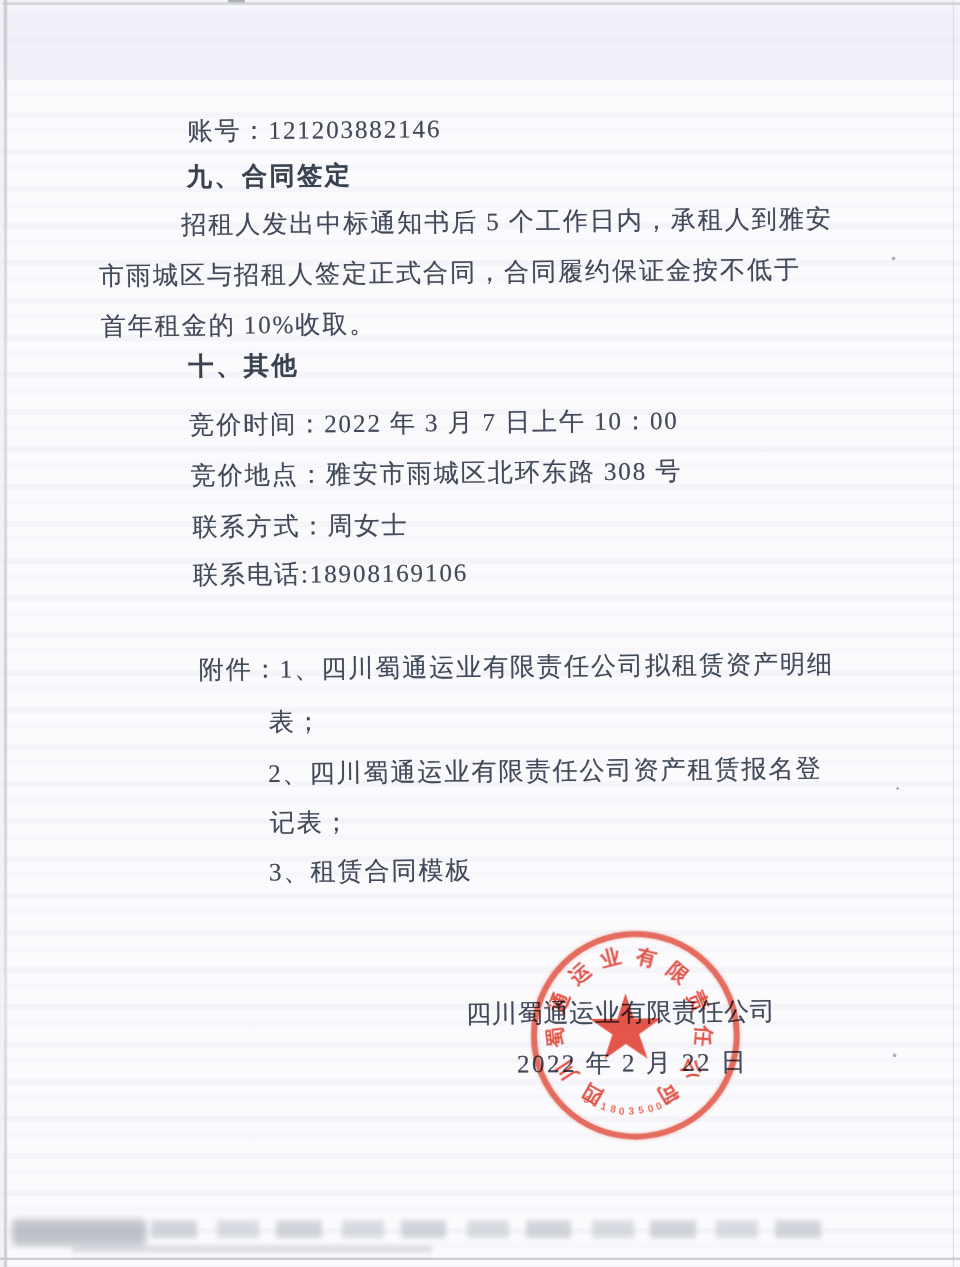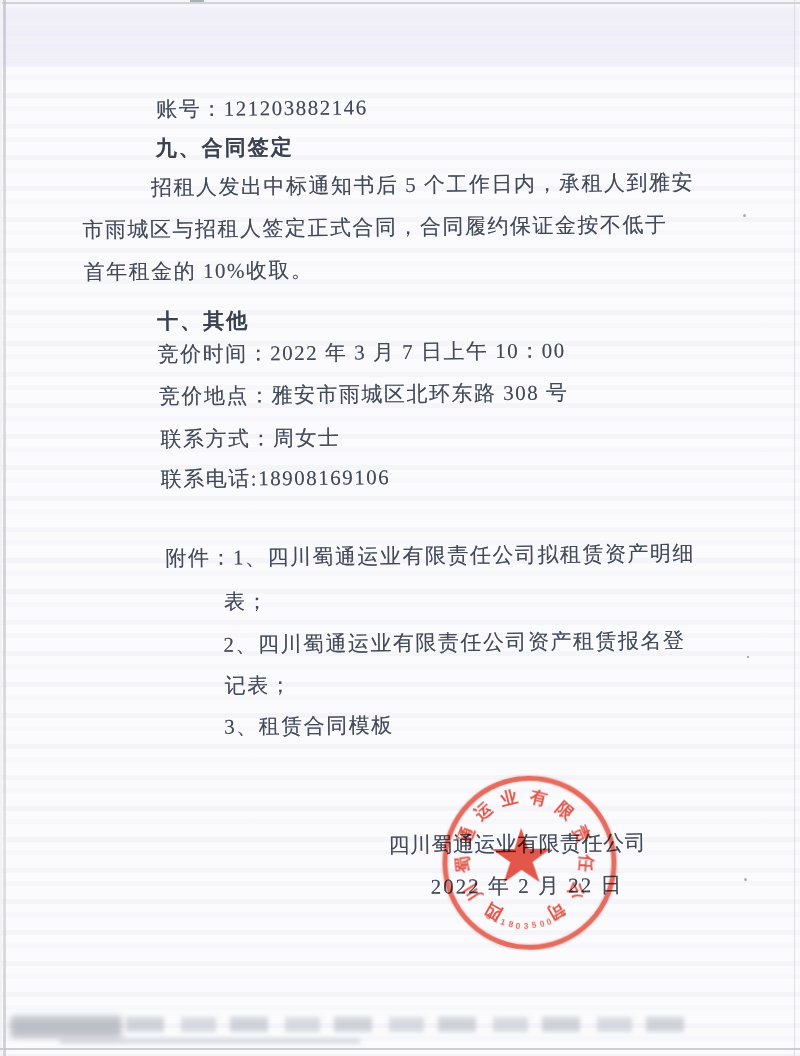--- a/index.html
+++ b/index.html
@@ -36,21 +36,21 @@
   .doc{position:absolute;left:0;top:0;width:800px;height:1056px;z-index:4;
        transform:rotate(-0.55deg);transform-origin:400px 500px;}
   .ln{position:absolute;font-size:21px;line-height:26px;letter-spacing:1.5px;
       color:#424a59;white-space:nowrap;text-shadow:0 0 .6px rgba(66,74,89,.45);}
   .hd{font-family:"Liberation Sans","DejaVu Sans",sans-serif;font-weight:700;color:#3a4250;letter-spacing:2px;}
   .l-account{left:160px;top:94px;}
   .l-s9{left:159px;top:133px;}
   .l-p1{left:154px;top:172px;}
   .l-p2{left:85px;top:214px;}
   .l-p3{left:86px;top:256px;}
-  .l-s10{left:159px;top:306px;}
+  .l-s10{left:159px;top:291px;}
   .l-time{left:159px;top:339px;}
   .l-place{left:160px;top:381px;}
   .l-contact{left:161px;top:424px;}
   .l-phone{left:161px;top:464px;}
   .l-att0{left:165px;top:543px;}
   .l-att1{left:223px;top:587px;}
   .l-att2{left:222px;top:630px;}
   .l-att3{left:223px;top:671px;text-align:right;}
   .l-att4{left:222px;top:712px;}
   .l-company{left:385px;top:832px;letter-spacing:.5px;}

